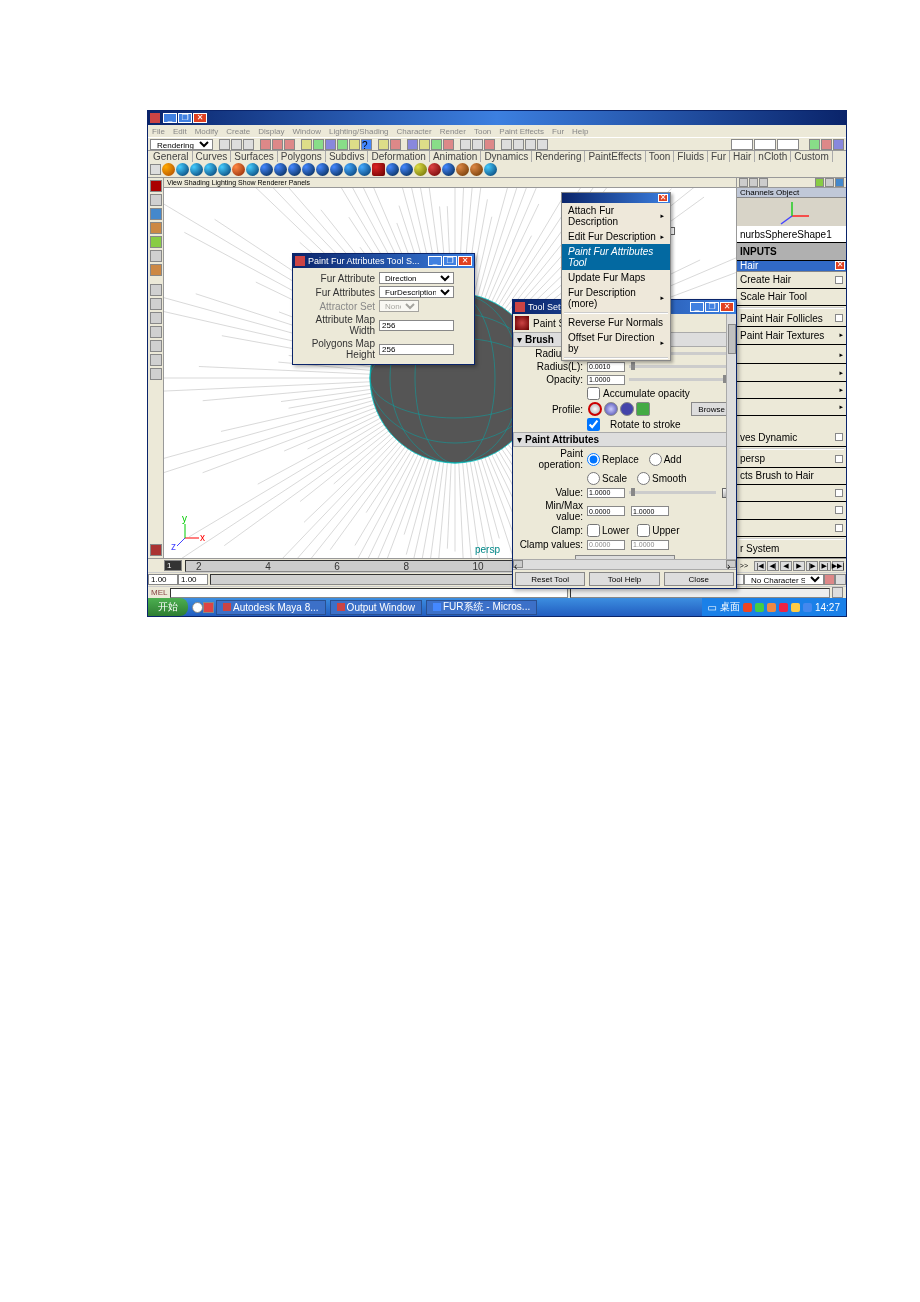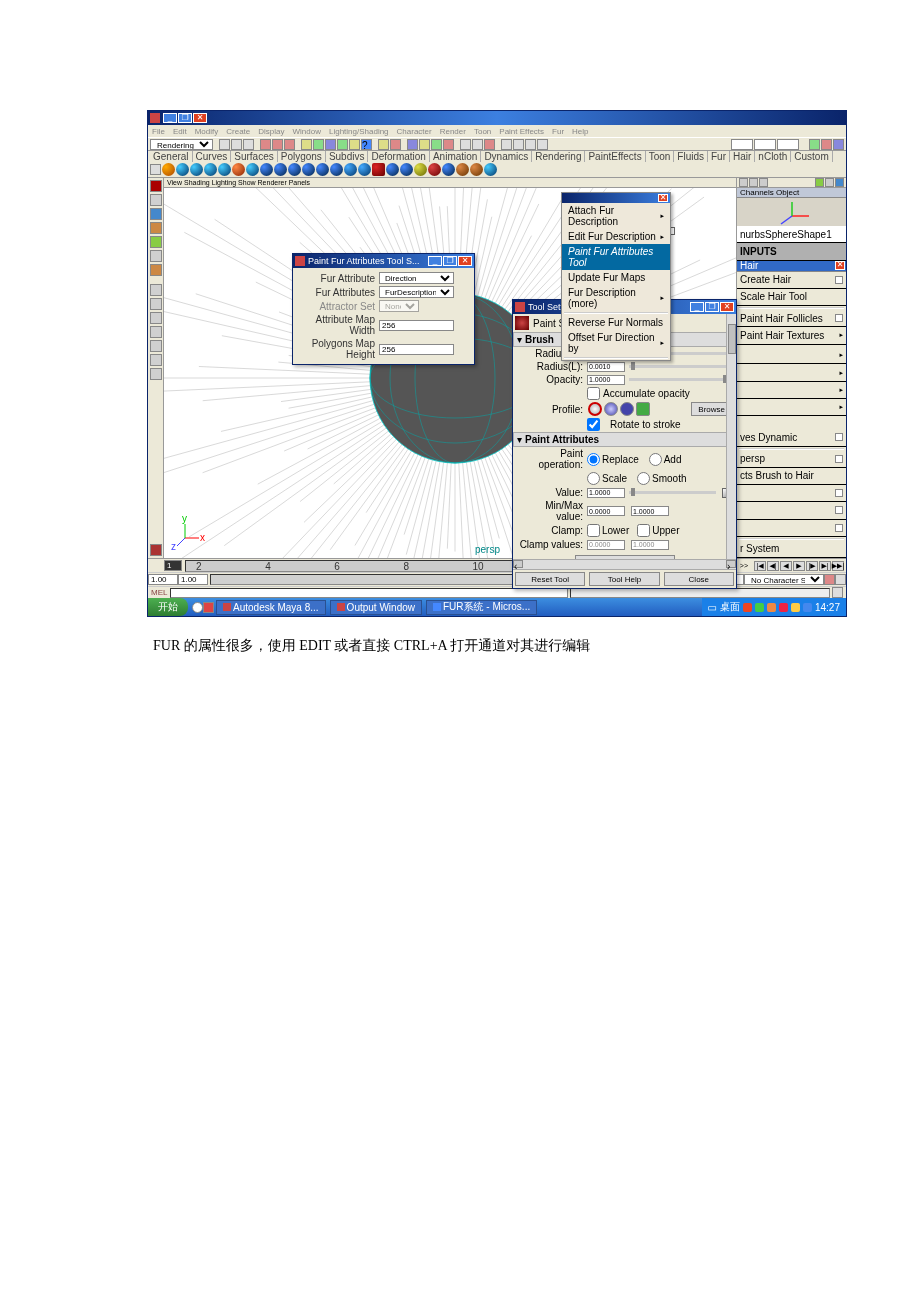--- a/index.html
+++ b/index.html
@@ -776,14 +776,13 @@
     </div>
     <div class="ts-footer">
       <button class="ts-btn">Reset Tool</button>
       <button class="ts-btn">Tool Help</button>
       <button class="ts-btn">Close</button>
     </div>
   </div>
 
 </div>
 
-<div class="caption">FUR 的属性很多，使用 EDIT 或者直接 CTRL+A 打开通道对其进行编辑</div>
 </div>
 
 </body></html>

